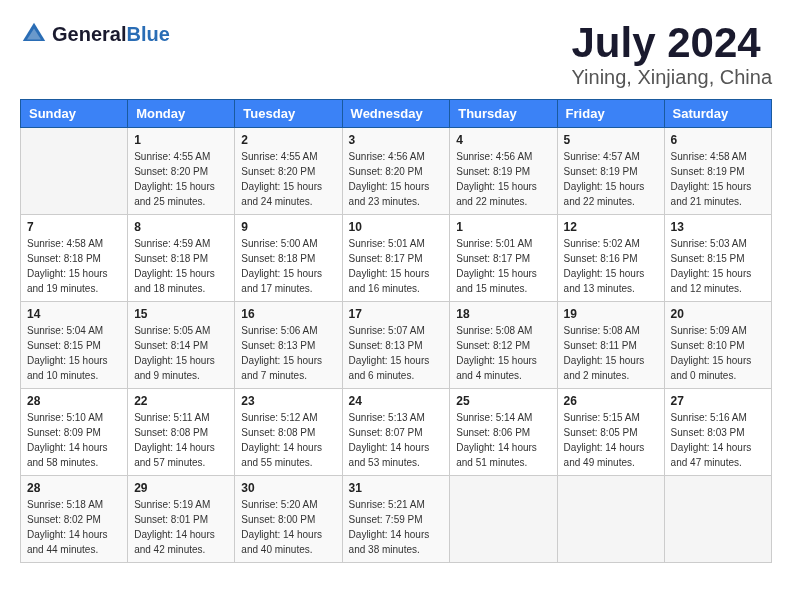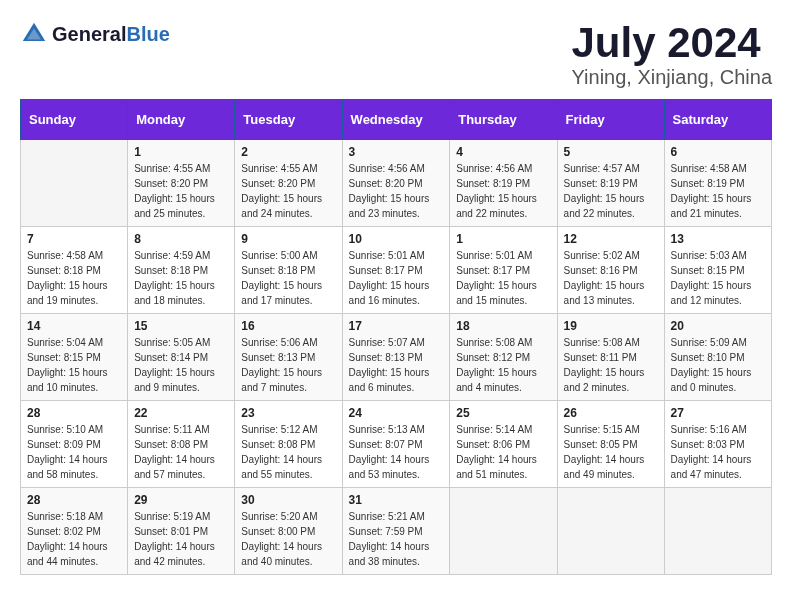--- a/index.html
+++ b/index.html
@@ -48,25 +48,25 @@
     .location {
       font-size: 20px;
       color: #555;
     }
     .calendar {
       width: 100%;
       border-collapse: collapse;
       border: 1px solid #ccc;
     }
     .calendar th {
-      background: #6d28d9;
+      background: #3b82f6;
       color: #fff;
       font-size: 13px;
       font-weight: bold;
-      padding: 12px 8px;
+      padding: 6px 8px;
       text-align: left;
       border: 1px solid #1a5a9e;
     }
     .calendar td {
       vertical-align: top;
       padding: 5px 6px;
       border: 1px solid #ccc;
       width: 108px;
       min-height: 80px;
       font-size: 10.5px;

